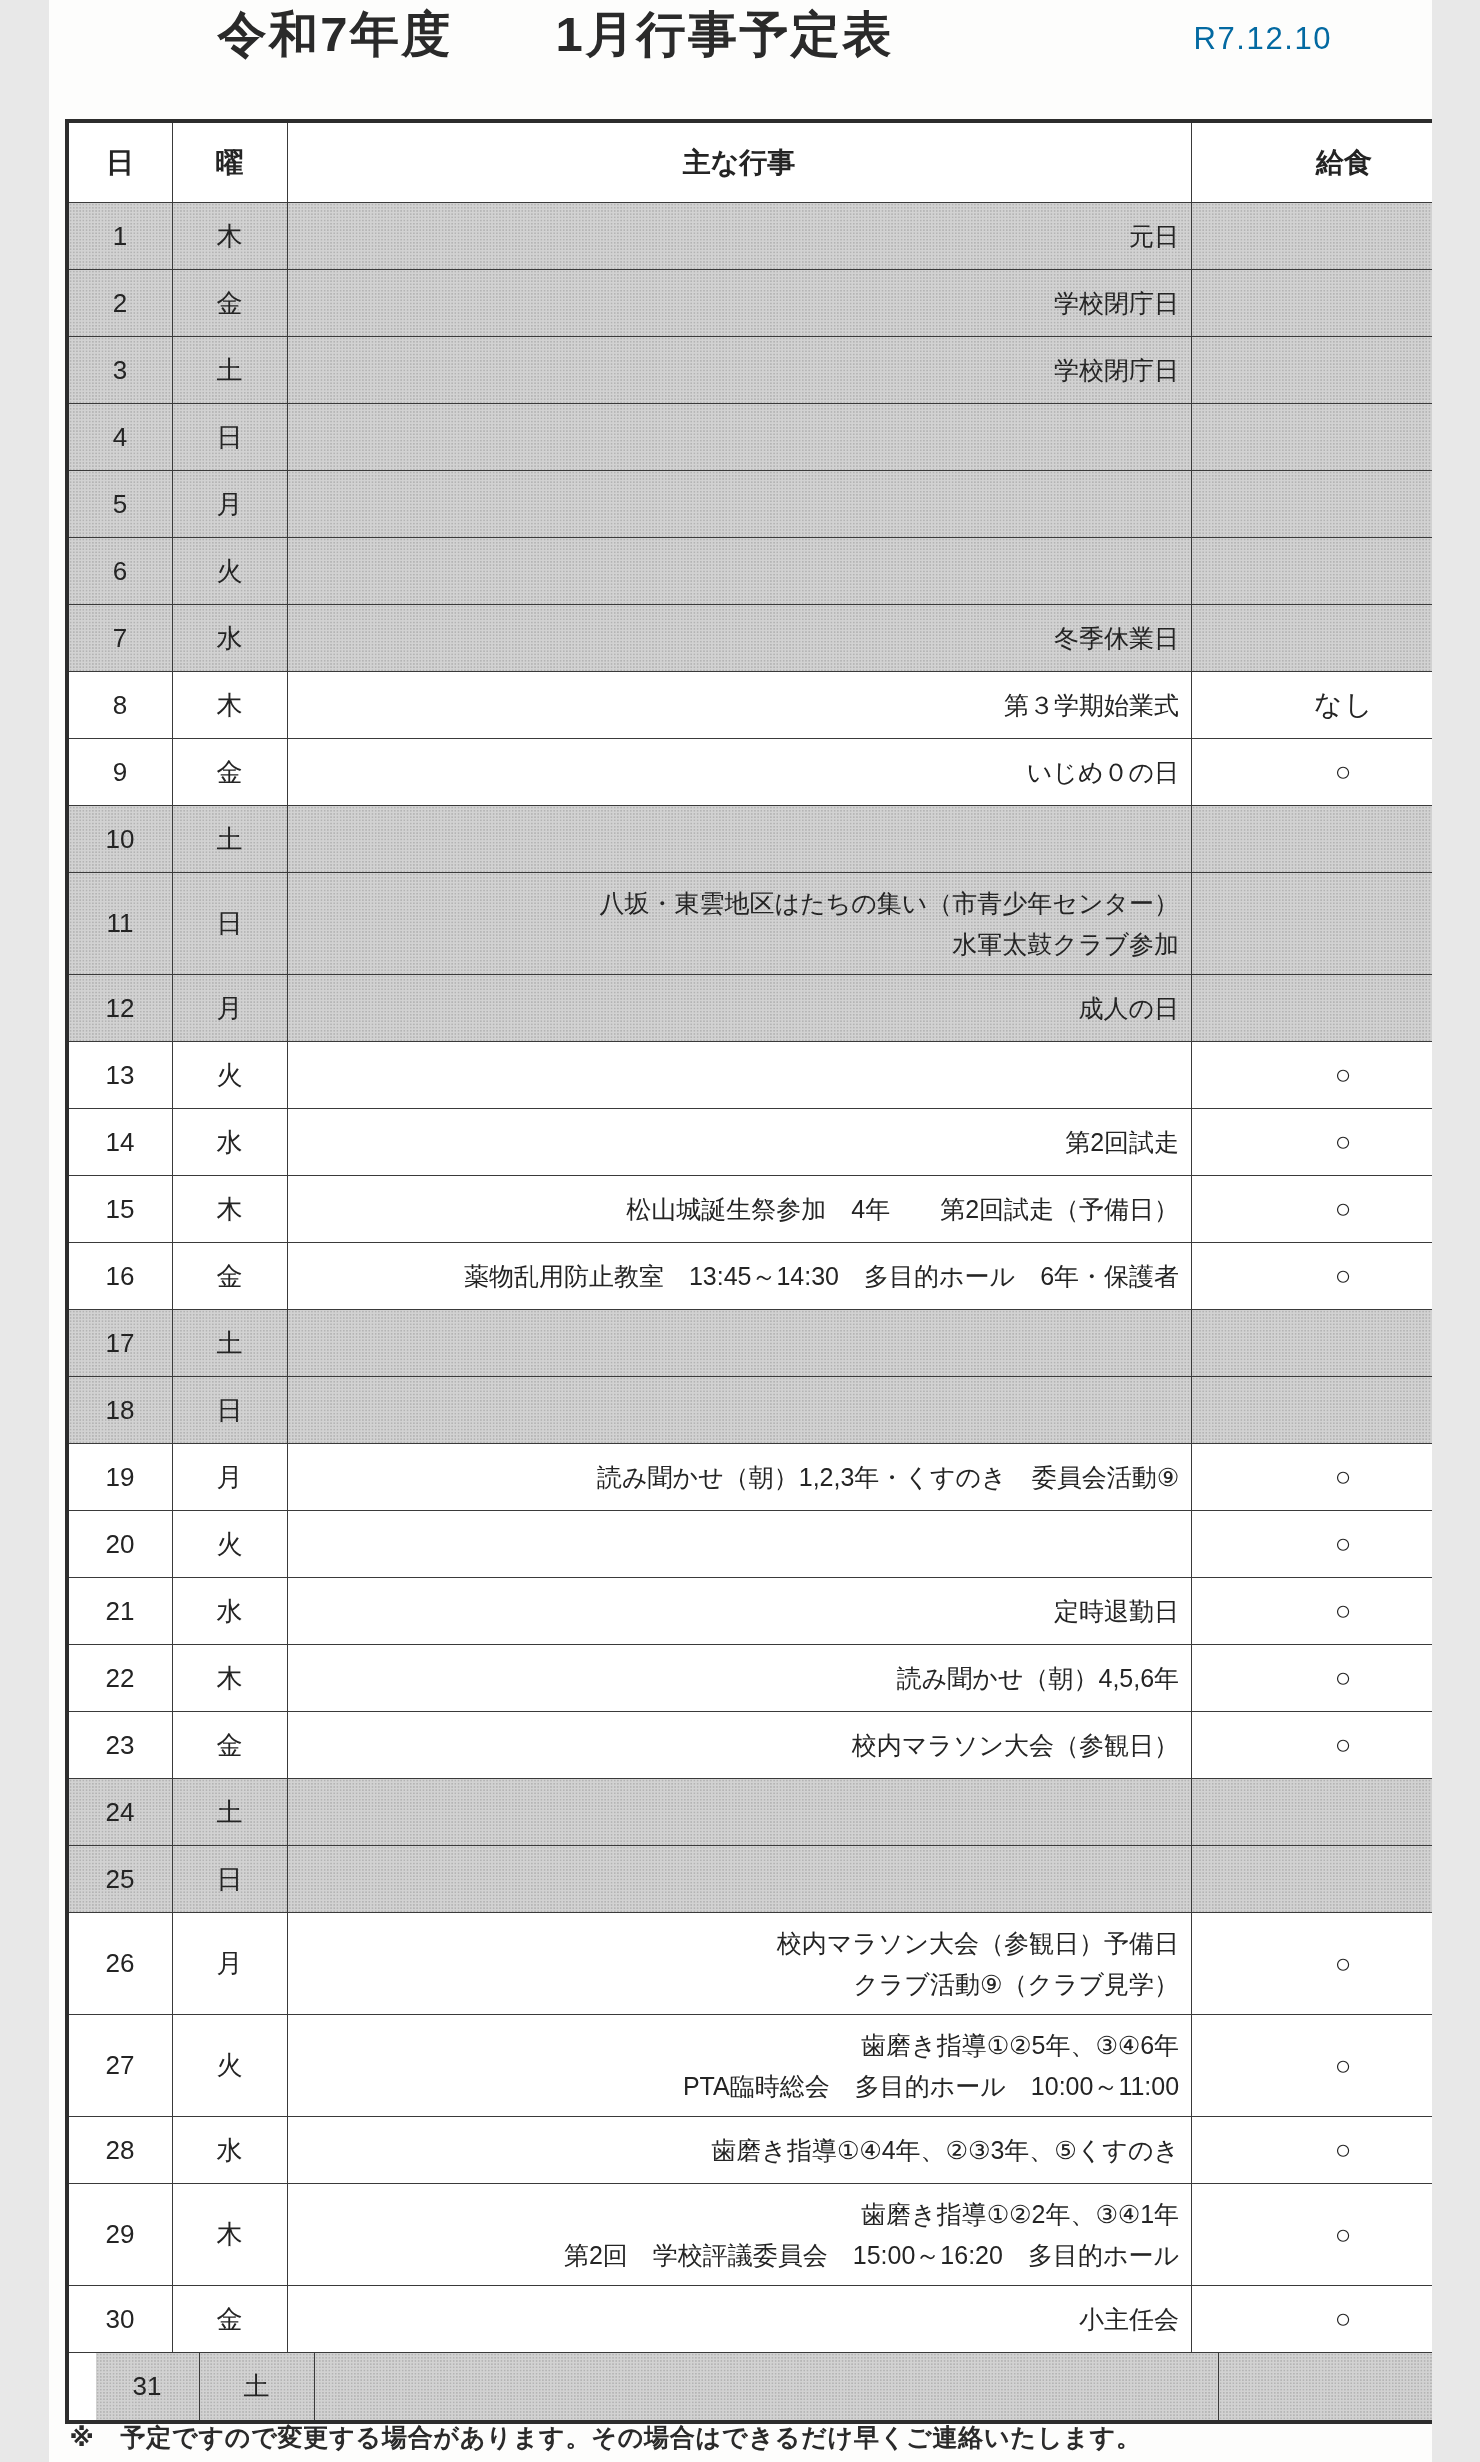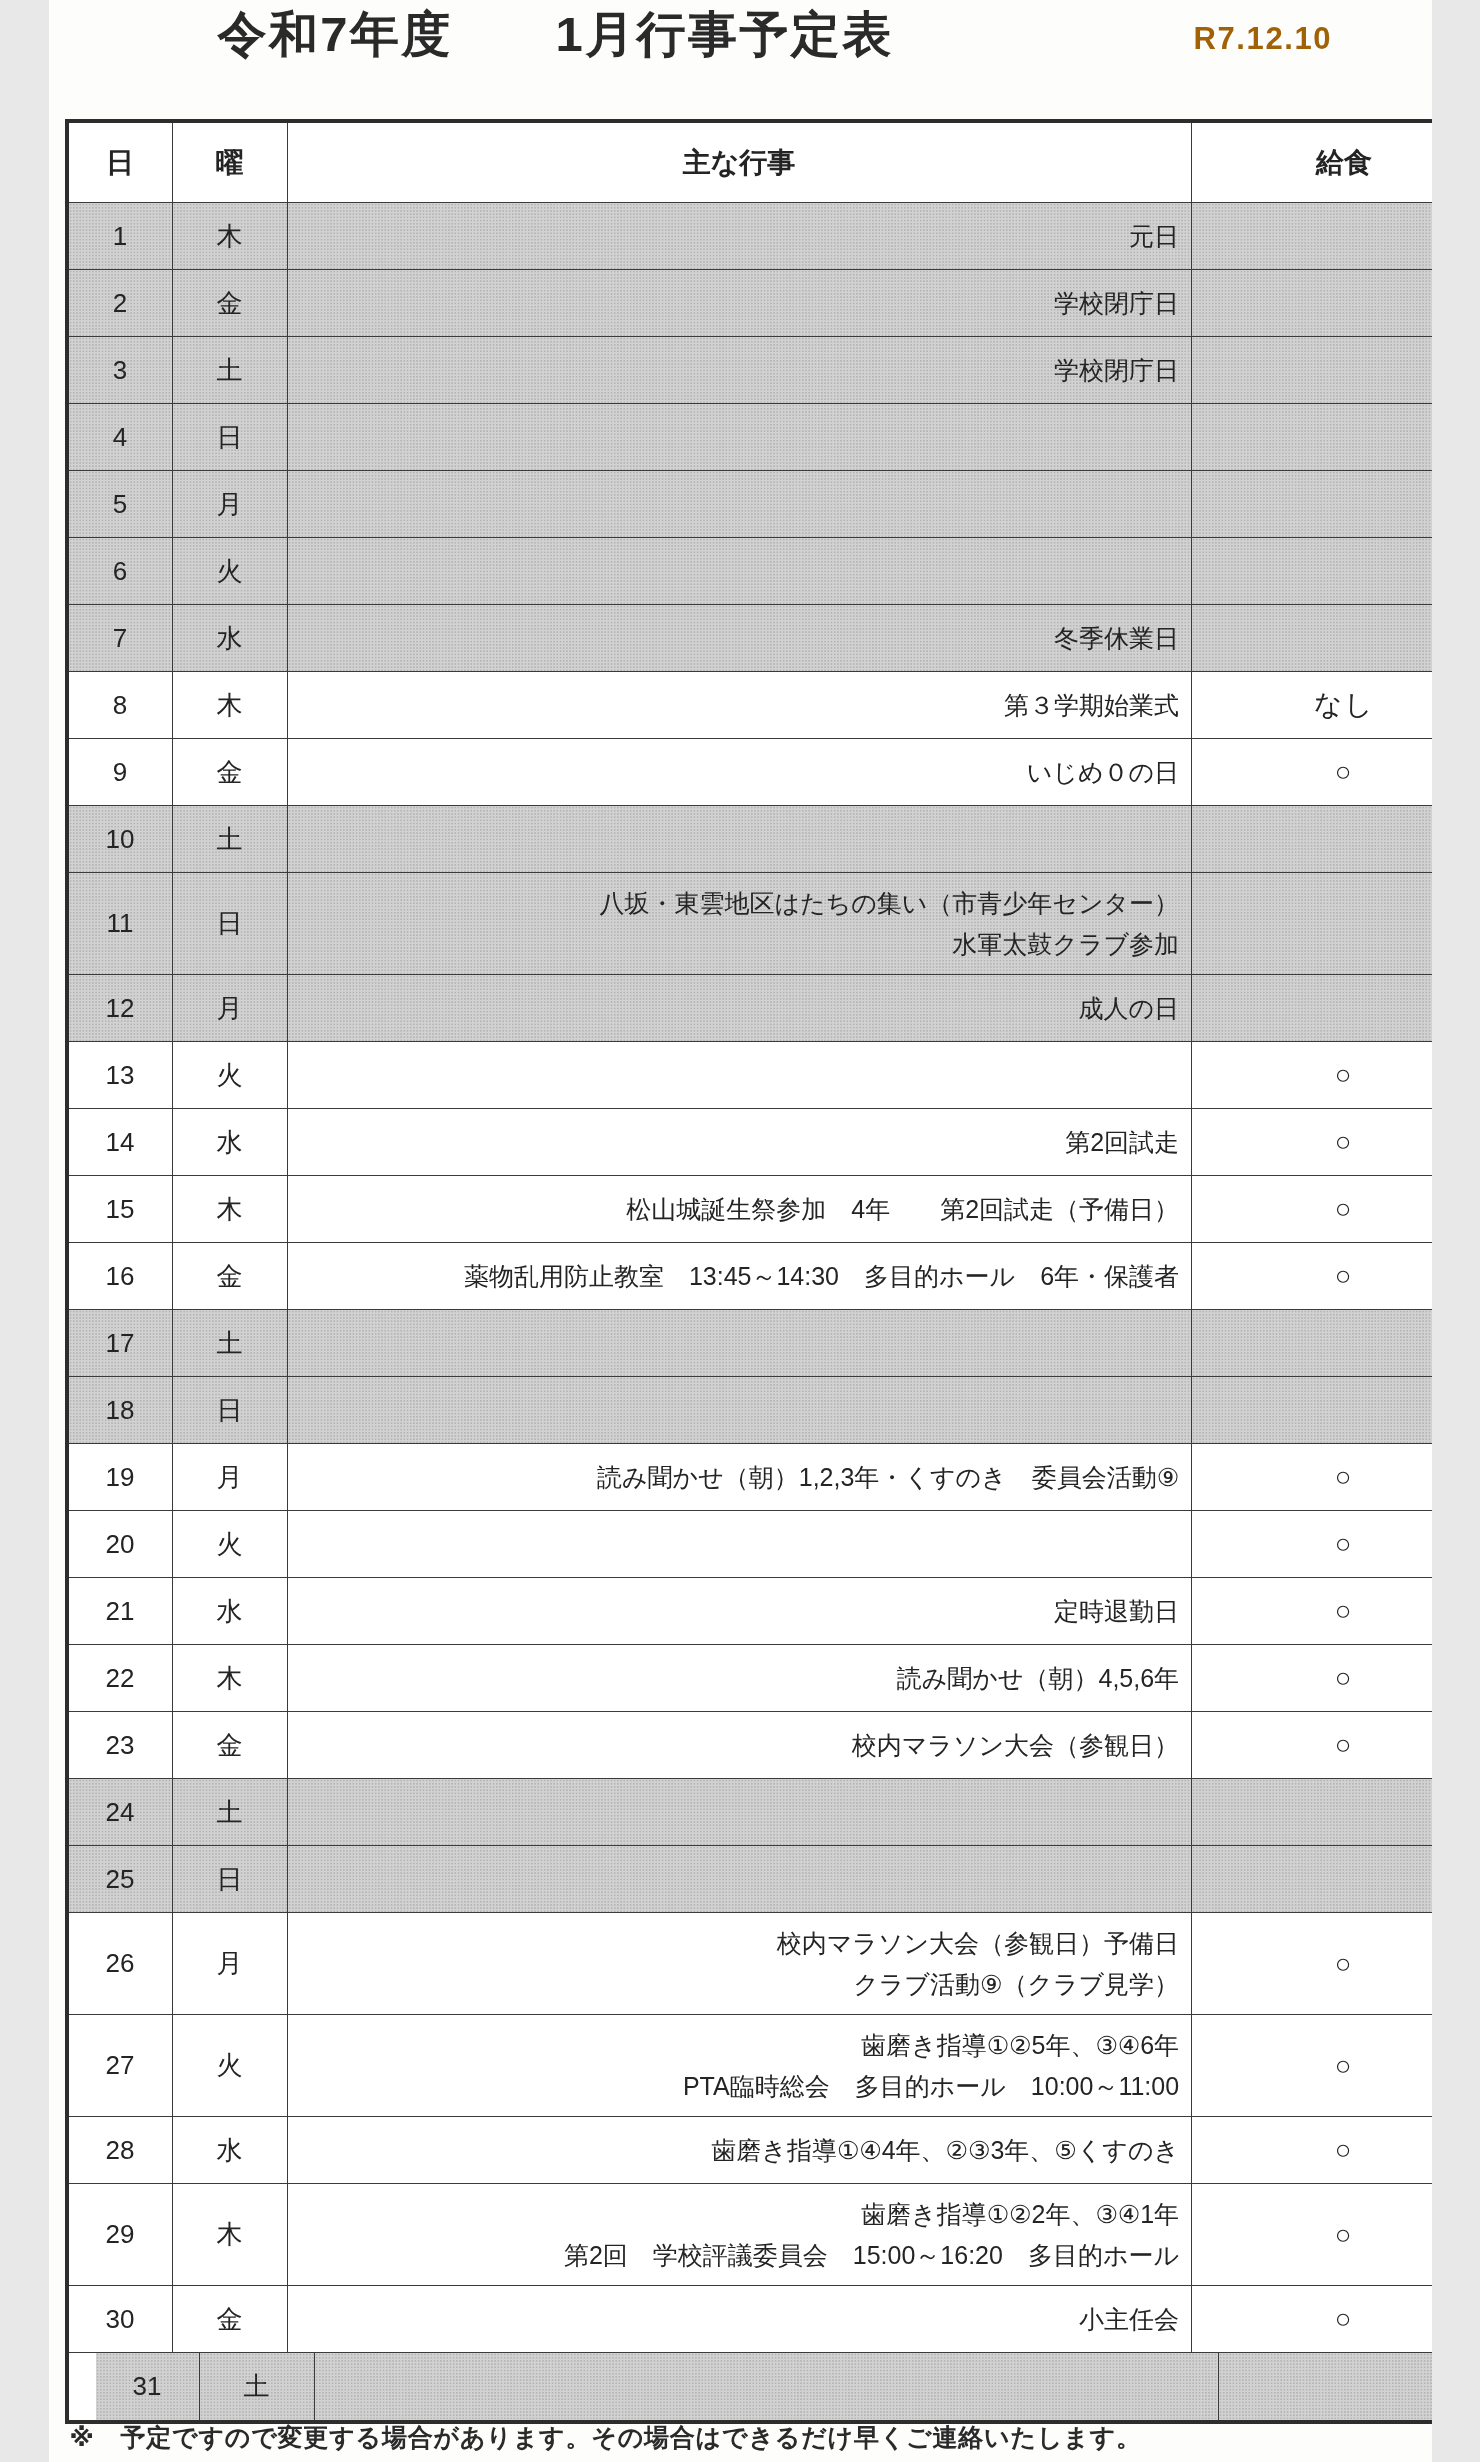--- a/index.html
+++ b/index.html
@@ -19,23 +19,23 @@
     font-weight:bold;
     letter-spacing:2.4px;
     white-space:pre;
     color:#2a2a2a;
     margin:0;
   }
   .issue-date{
     position:absolute;
     top:21px;left:1145px;
     font-size:31px;
-    font-weight:bold;
+    font-weight:normal;
     letter-spacing:1.6px;
-    color:#a16207;
+    color:#0369a1;
   }
   .schedule-table{
     position:absolute;
     left:16px;top:119px;
     width:1437px;
     box-sizing:border-box;
     border:4px solid #2d2d2d;
     background:#ffffff;
   }
   .trow{

